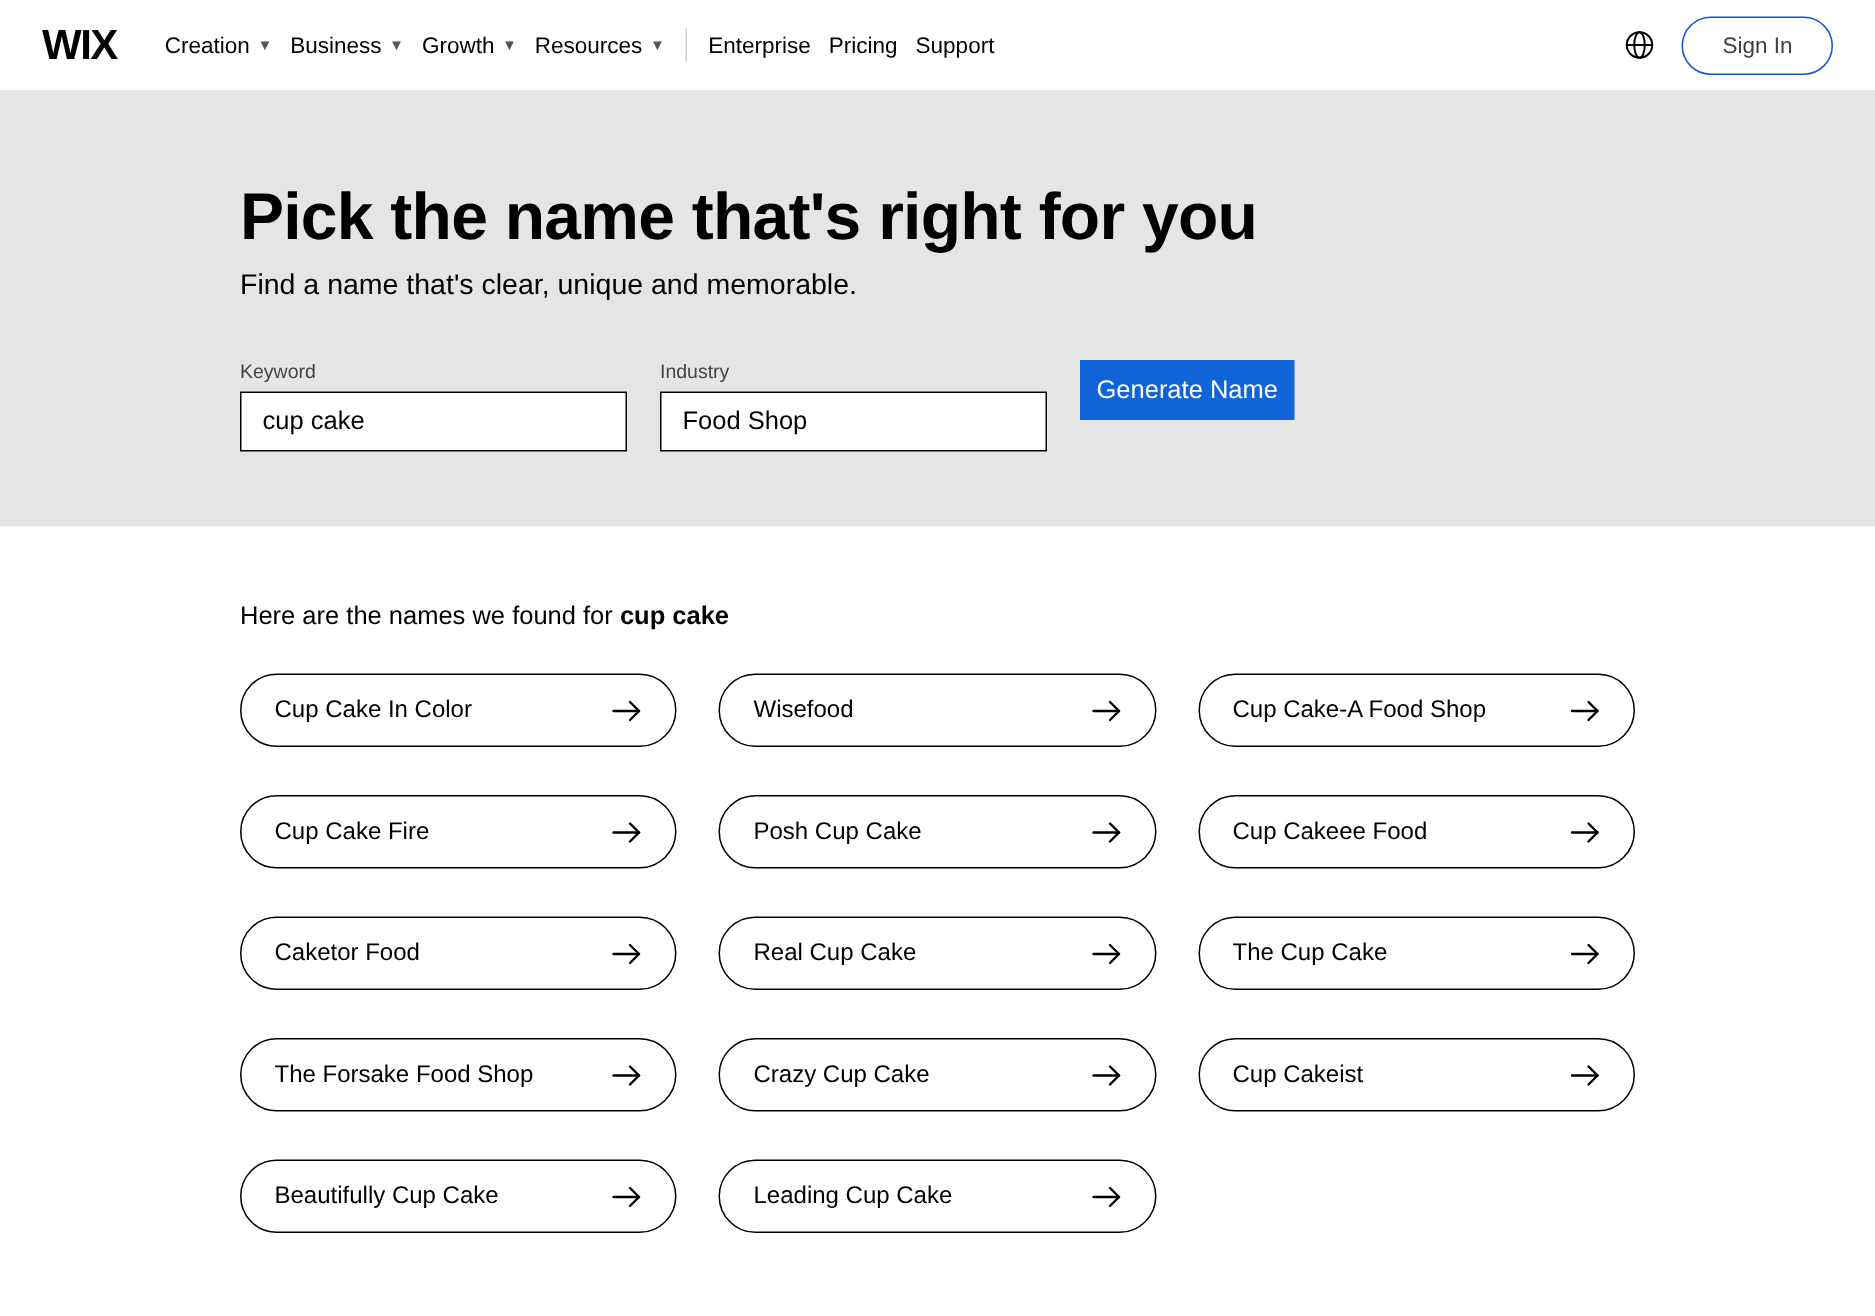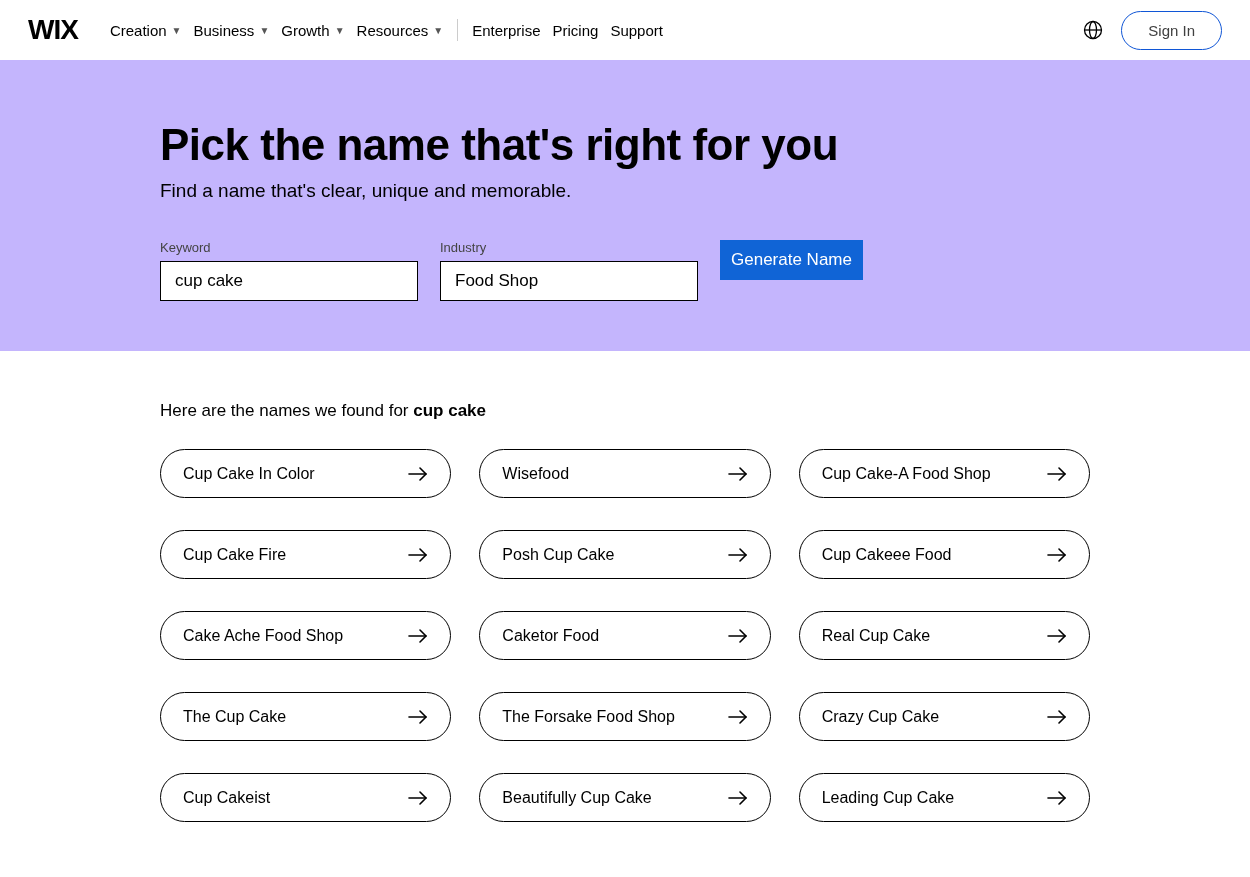--- a/index.html
+++ b/index.html
@@ -43,21 +43,21 @@
   border: 1px solid #1056d6;
   color: #404040;
   background: #fff;
   border-radius: 24px;
   padding: 10px 26px;
   font-size: 15px;
   cursor: pointer;
 }
 
 .hero {
-  background: #c4b5fd;
+  background: #e5e5e5;
   padding: 60px 0 50px 0;
 }
 .container {
   max-width: 970px;
   margin: 0 auto;
   padding: 0 20px;
 }
 .page-title {
   font-size: 44px;
   font-weight: 800;
@@ -245,29 +245,20 @@
         <div class="name-pill">
           <span class="name-text">Cup Cakeee Food</span>
           <span class="arrow-icon">
             <svg width="20" height="14" viewBox="0 0 20 14" fill="none" stroke="#000" stroke-width="1.6" stroke-linecap="round" stroke-linejoin="round">
               <line x1="1" y1="7" x2="18" y2="7"></line>
               <polyline points="12,1 18,7 12,13"></polyline>
             </svg>
           </span>
         </div>
         <div class="name-pill">
-          <span class="name-text">Cake Ache Food Shop</span>
-          <span class="arrow-icon">
-            <svg width="20" height="14" viewBox="0 0 20 14" fill="none" stroke="#000" stroke-width="1.6" stroke-linecap="round" stroke-linejoin="round">
-              <line x1="1" y1="7" x2="18" y2="7"></line>
-              <polyline points="12,1 18,7 12,13"></polyline>
-            </svg>
-          </span>
-        </div>
-        <div class="name-pill">
           <span class="name-text">Caketor Food</span>
           <span class="arrow-icon">
             <svg width="20" height="14" viewBox="0 0 20 14" fill="none" stroke="#000" stroke-width="1.6" stroke-linecap="round" stroke-linejoin="round">
               <line x1="1" y1="7" x2="18" y2="7"></line>
               <polyline points="12,1 18,7 12,13"></polyline>
             </svg>
           </span>
         </div>
         <div class="name-pill">
           <span class="name-text">Real Cup Cake</span>

